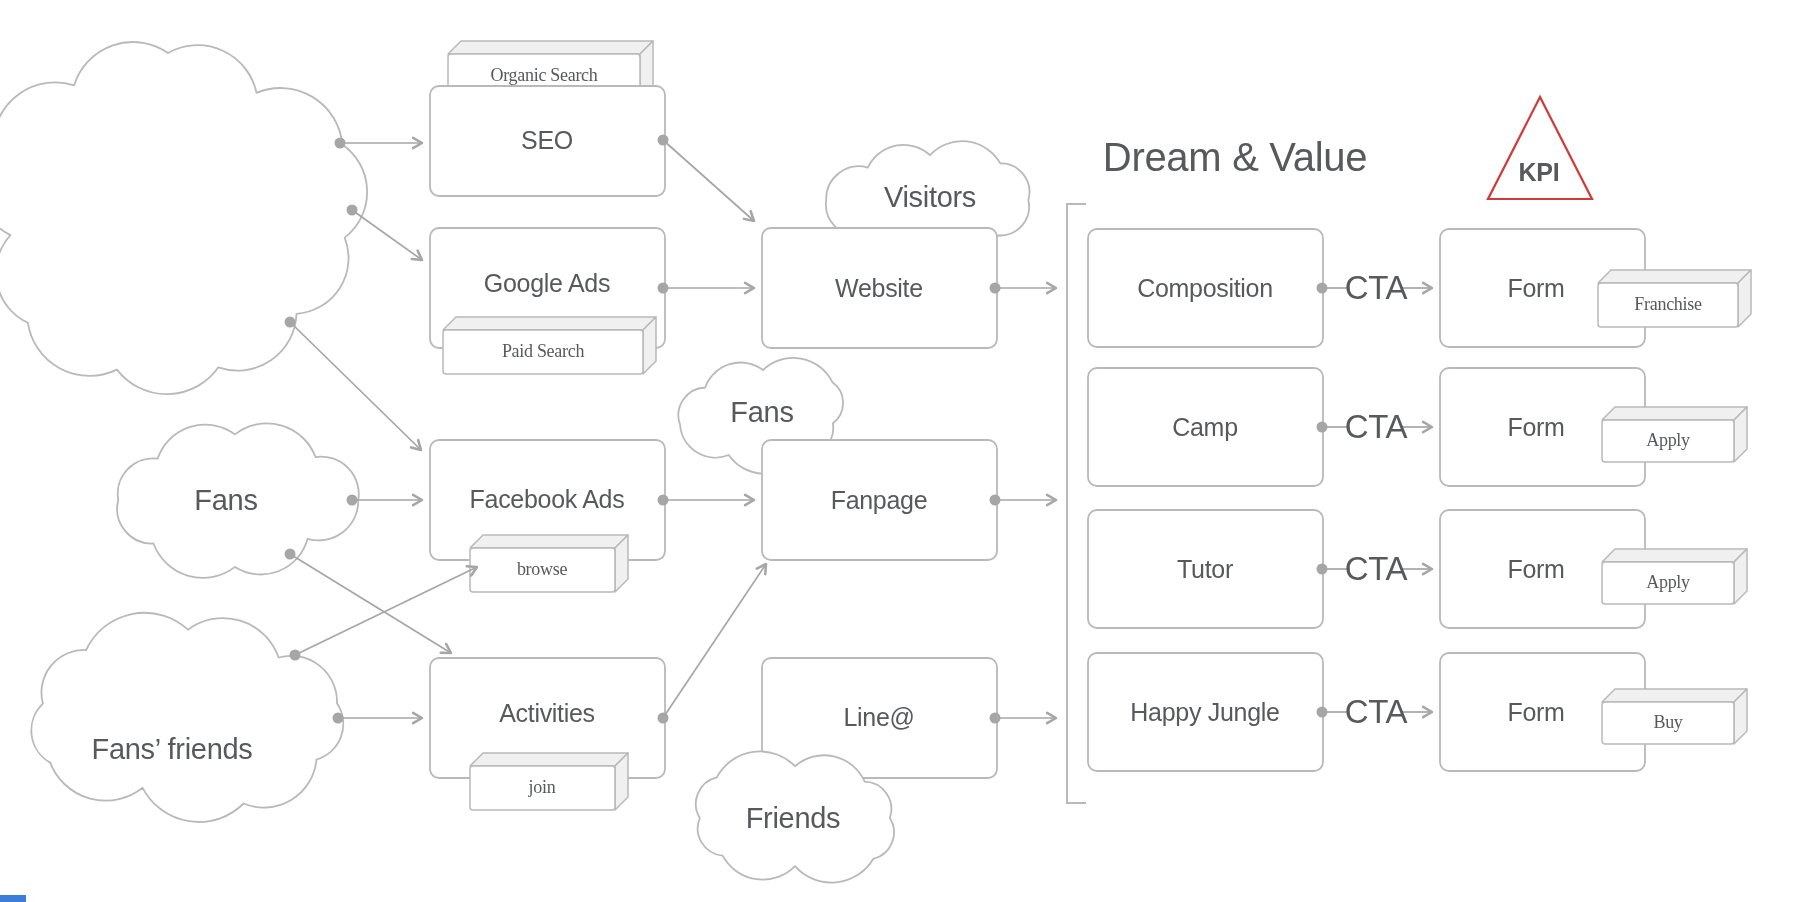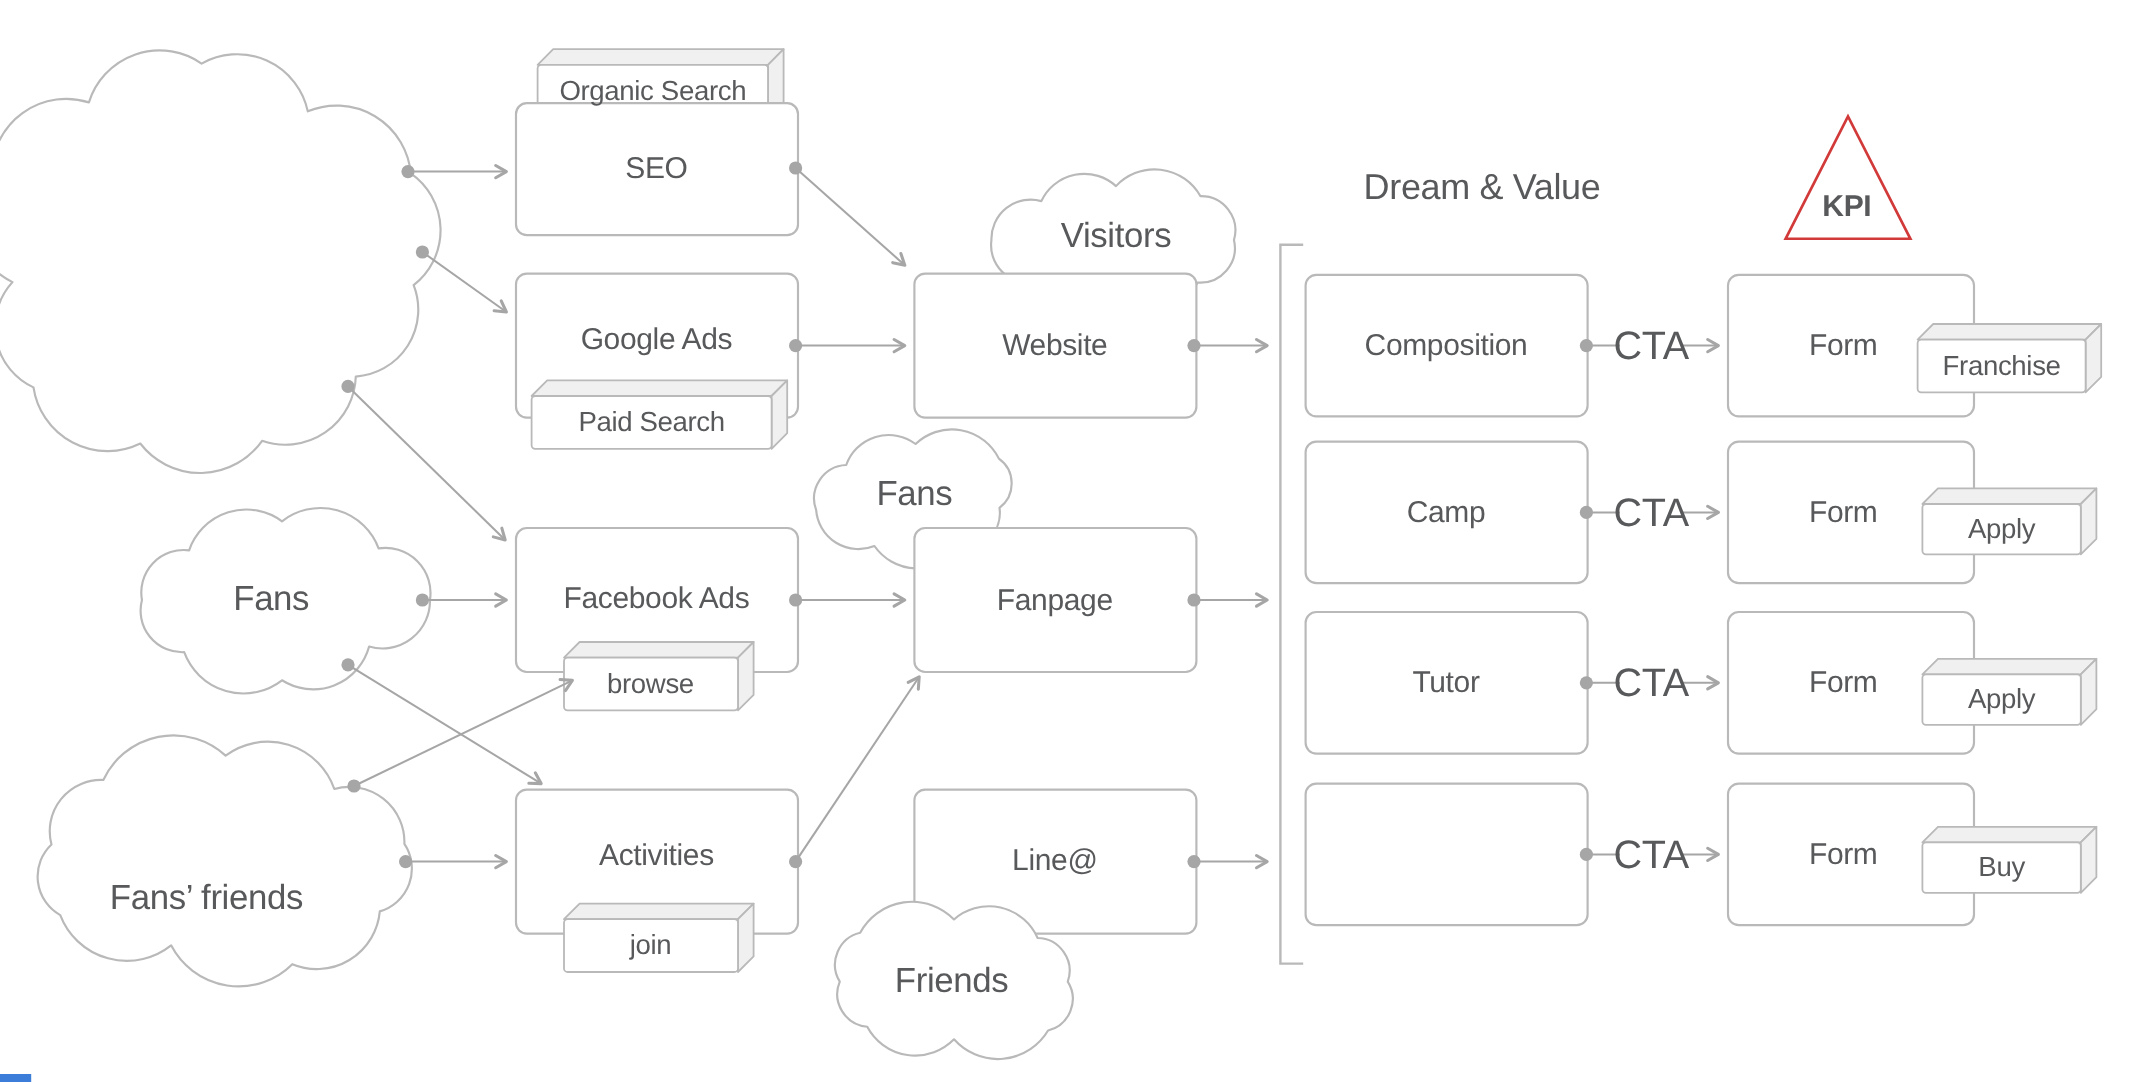--- a/index.html
+++ b/index.html
@@ -12,23 +12,23 @@
   #stage svg { position:absolute; left:0; top:0; }
 
   .lbl {
     position:absolute; transform:translate(-50%,-50%);
     white-space:nowrap; text-align:center; color:var(--text,#58595b);
     letter-spacing:-0.3px; line-height:1.2;
   }
   .pre { white-space:pre-line; line-height:1.4; }
   .lbl-cloud   { font-size:29px; }
   .lbl-box     { font-size:25px; }
-  .lbl-tag     { font-size:23px; }
+  .lbl-tag     { font-size:18px;font-family:Liberation Serif, serif; }
   .lbl-cta     { font-size:33px; }
-  .lbl-heading { font-size:30px; }
+  .lbl-heading { font-size:40px; }
   .lbl-kpi     { font-size:25px;font-weight:bold; }
 
   svg .box          { fill:#ffffff; stroke:var(--box-stroke,#b9b9b9); stroke-width:1.8; }
   svg .cloud        { fill:#ffffff; stroke:var(--box-stroke,#b9b9b9); stroke-width:1.8; stroke-linejoin:round; }
   svg .cuboid-face  { fill:#f0f0f0; stroke:var(--box-stroke,#b9b9b9); stroke-width:1.5; stroke-linejoin:round; }
   svg .cuboid-front { fill:#ffffff; stroke:var(--box-stroke,#b9b9b9); stroke-width:1.5; }
   svg .conn         { stroke:var(--connector,#a6a6a6); stroke-width:1.7; fill:none; }
   svg .dot          { fill:var(--connector,#a6a6a6); }
   svg .bracket      { stroke:var(--box-stroke,#b9b9b9); stroke-width:2; fill:none; }
   svg .kpi-tri      { stroke:var(--kpi-accent,#d23a3a); stroke-width:2.2; fill:#ffffff; }
@@ -187,20 +187,21 @@
   <div class="lbl lbl-tag" style="left:542px;top:788px">join</div>
 
   <div class="lbl lbl-box" style="left:879px;top:288px">Website</div>
   <div class="lbl lbl-box" style="left:879px;top:500px">Fanpage</div>
   <div class="lbl lbl-box" style="left:879px;top:717px">Line@</div>
 
   <div class="lbl lbl-heading" style="left:1235px;top:157px">Dream &amp; Value</div>
   <div class="lbl lbl-box" style="left:1205px;top:288px">Composition</div>
   <div class="lbl lbl-box" style="left:1205px;top:427px">Camp</div>
   <div class="lbl lbl-box" style="left:1205px;top:569px">Tutor</div>
+  <div class="lbl lbl-box" style="left:1205px;top:712px">Happy Jungle</div>
 
   <div class="lbl lbl-cta" style="left:1376px;top:288px">CTA</div>
   <div class="lbl lbl-cta" style="left:1376px;top:427px">CTA</div>
   <div class="lbl lbl-cta" style="left:1376px;top:569px">CTA</div>
   <div class="lbl lbl-cta" style="left:1376px;top:712px">CTA</div>
 
   <div class="lbl lbl-kpi" style="left:1539px;top:172px">KPI</div>
   <div class="lbl lbl-box" style="left:1536px;top:288px">Form</div>
   <div class="lbl lbl-tag" style="left:1668px;top:305px">Franchise</div>
   <div class="lbl lbl-box" style="left:1536px;top:427px">Form</div>

